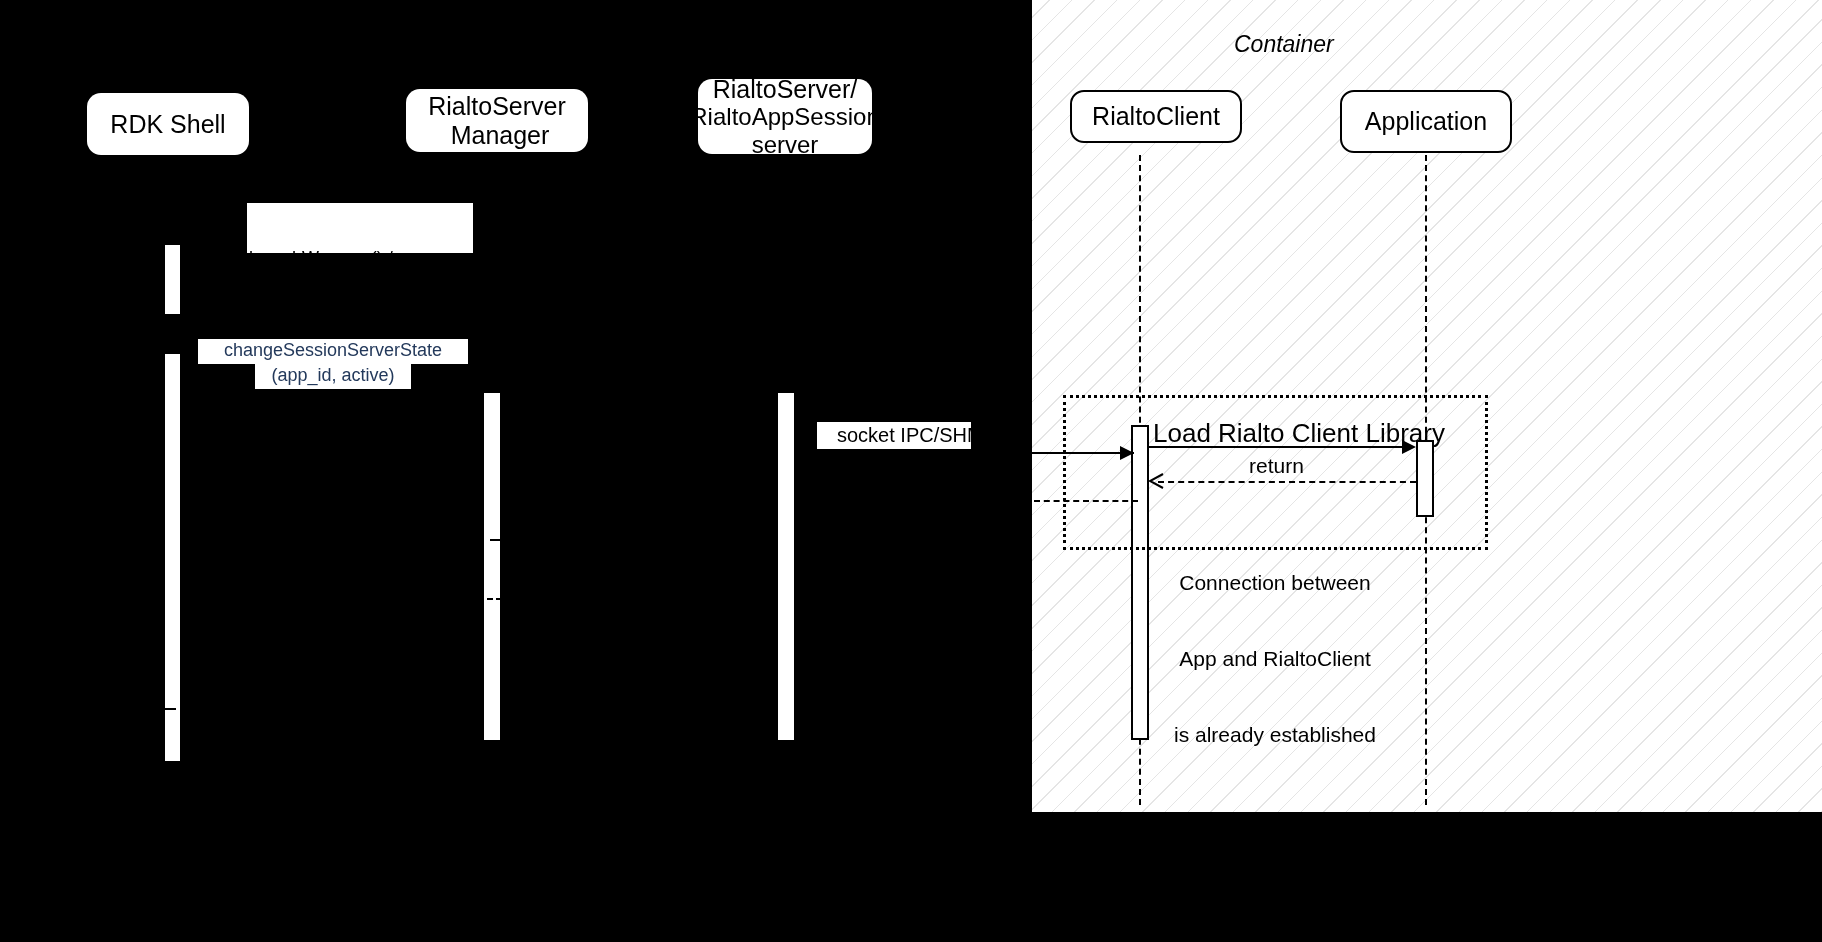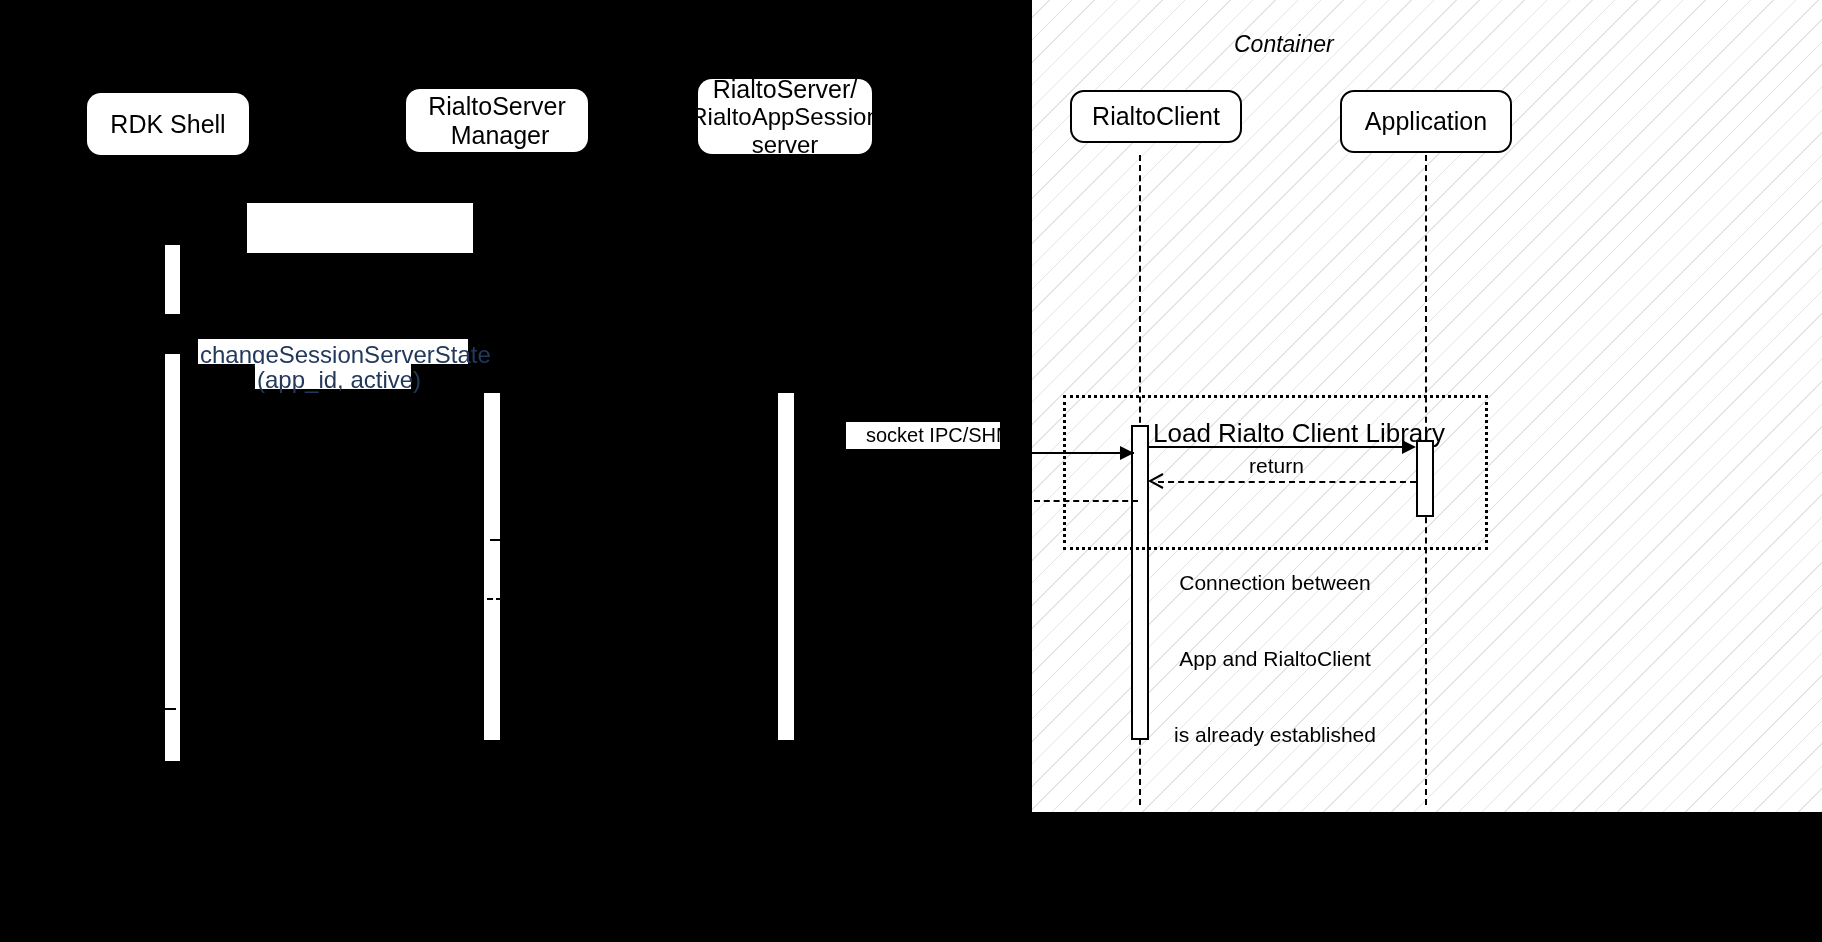--- a/index.html
+++ b/index.html
@@ -92,21 +92,21 @@
   .arrowhead-left-open {
     position: absolute;
     width: 16px; height: 16px;
   }
 
   
   .msg-label {
     position: absolute;
     background: #ffffff;
     color: #000000;
-    font-size: 24px;
+    font-size: 18px;
     line-height: 1.22;
     padding: 1px 2px;
     white-space: pre;
     box-sizing: border-box;
   }
   .msg-label.center { text-align: center; }
   .msg-label.clip { overflow: hidden; }
 
   
   .plain-text {
@@ -176,21 +176,21 @@
   <div class="msg-line dashed" style="left:478px; top:598px; width:24px;"></div>
 
   <div class="msg-line" style="left:490px; top:539px; width:12px;"></div>
 
   <div class="msg-line" style="left:162px; top:708px; width:14px;"></div>
 
   <div class="fragment-box" style="left:1063px; top:395px; width:425px; height:155px;"></div>
 
   <div class="msg-line" style="left:1030px; top:452px; width:104px;"></div>
   <div class="arrowhead-right" style="left:1120px; top:446px;"></div>
-  <div class="msg-label" style="left:846px; top:422px; width:154px; height:27px; font-size:20px;padding-left:20px;">socket IPC/SHM</div>
+  <div class="msg-label" style="left:817px; top:422px; width:154px; height:27px; font-size:20px;padding-left:20px;">socket IPC/SHM</div>
 
   <div class="msg-line dashed" style="left:1034px; top:500px; width:104px;"></div>
 
   <div class="msg-line" style="left:1149px; top:446px; width:262px;"></div>
   <div class="arrowhead-right" style="left:1402px; top:440px;"></div>
   <div class="plain-text" style="left:1153px; top:418px; font-size:26px;">Load Rialto Client Library</div>
 
   <div class="msg-line dashed" style="left:1158px; top:481px; width:258px;"></div>
   <svg class="arrowhead-left-open" style="left:1148px; top:473px;" viewBox="0 0 16 16">
     <polyline points="15,1 2,8 15,15" fill="none" stroke="#000000" stroke-width="2"></polyline>

